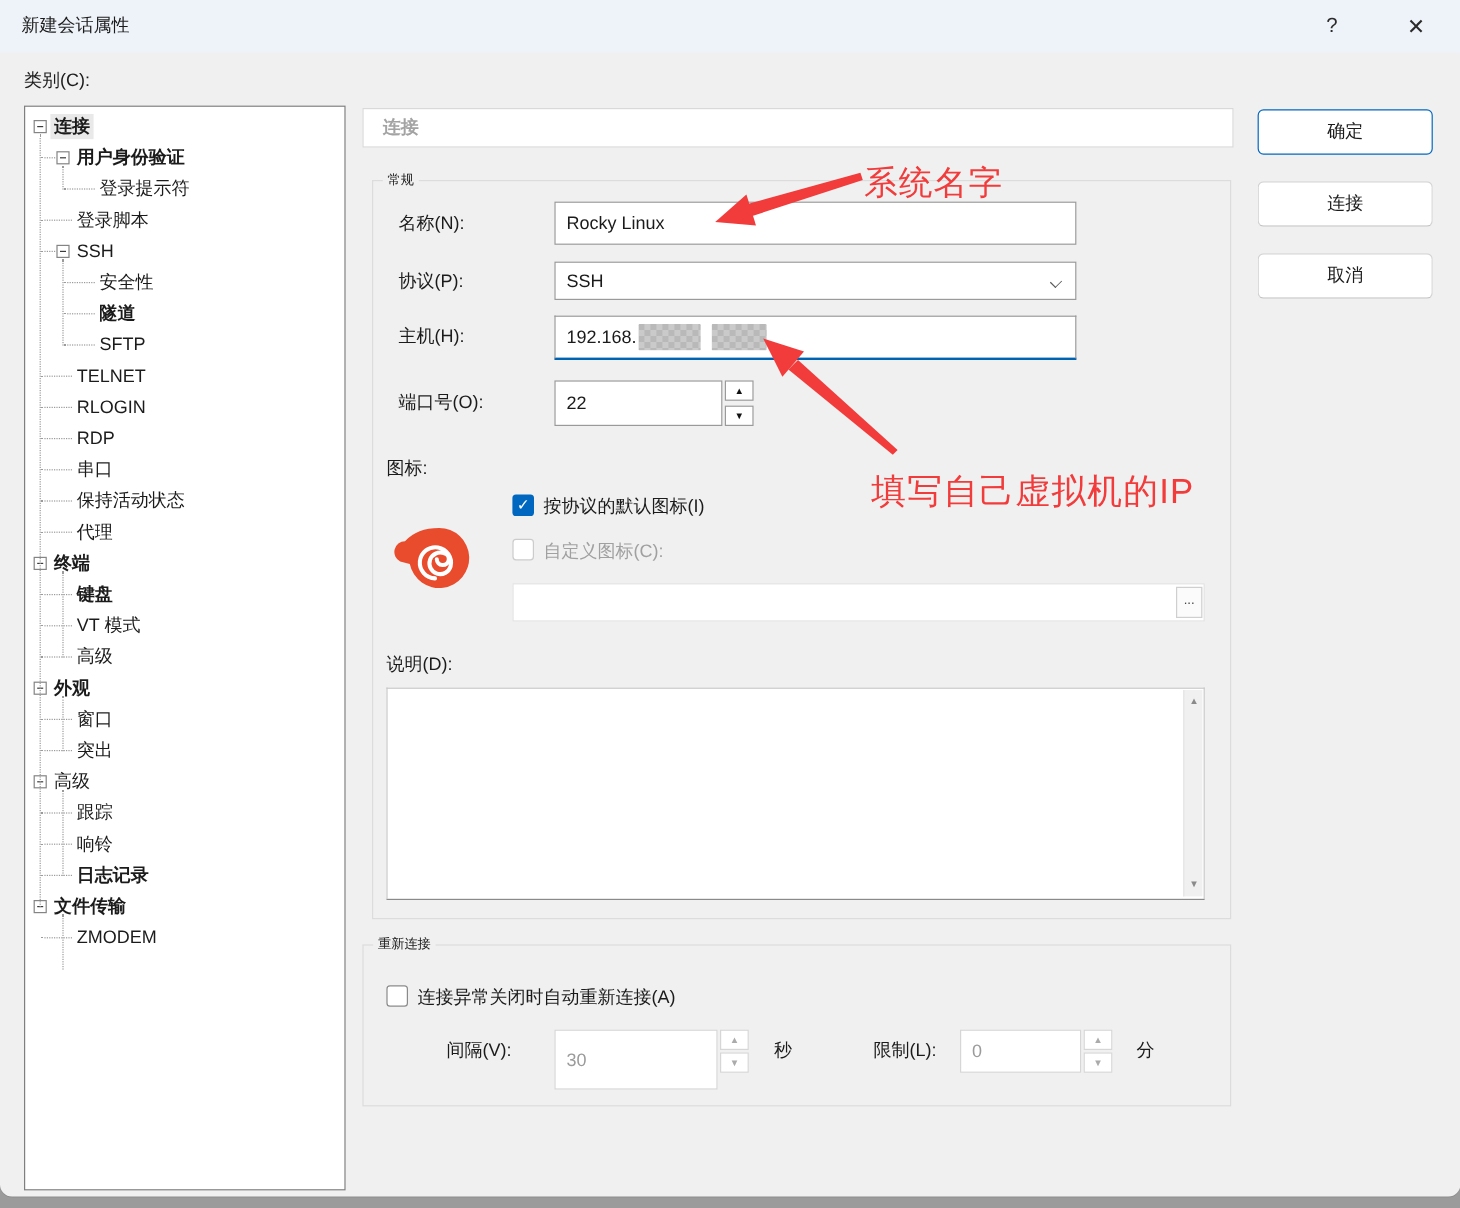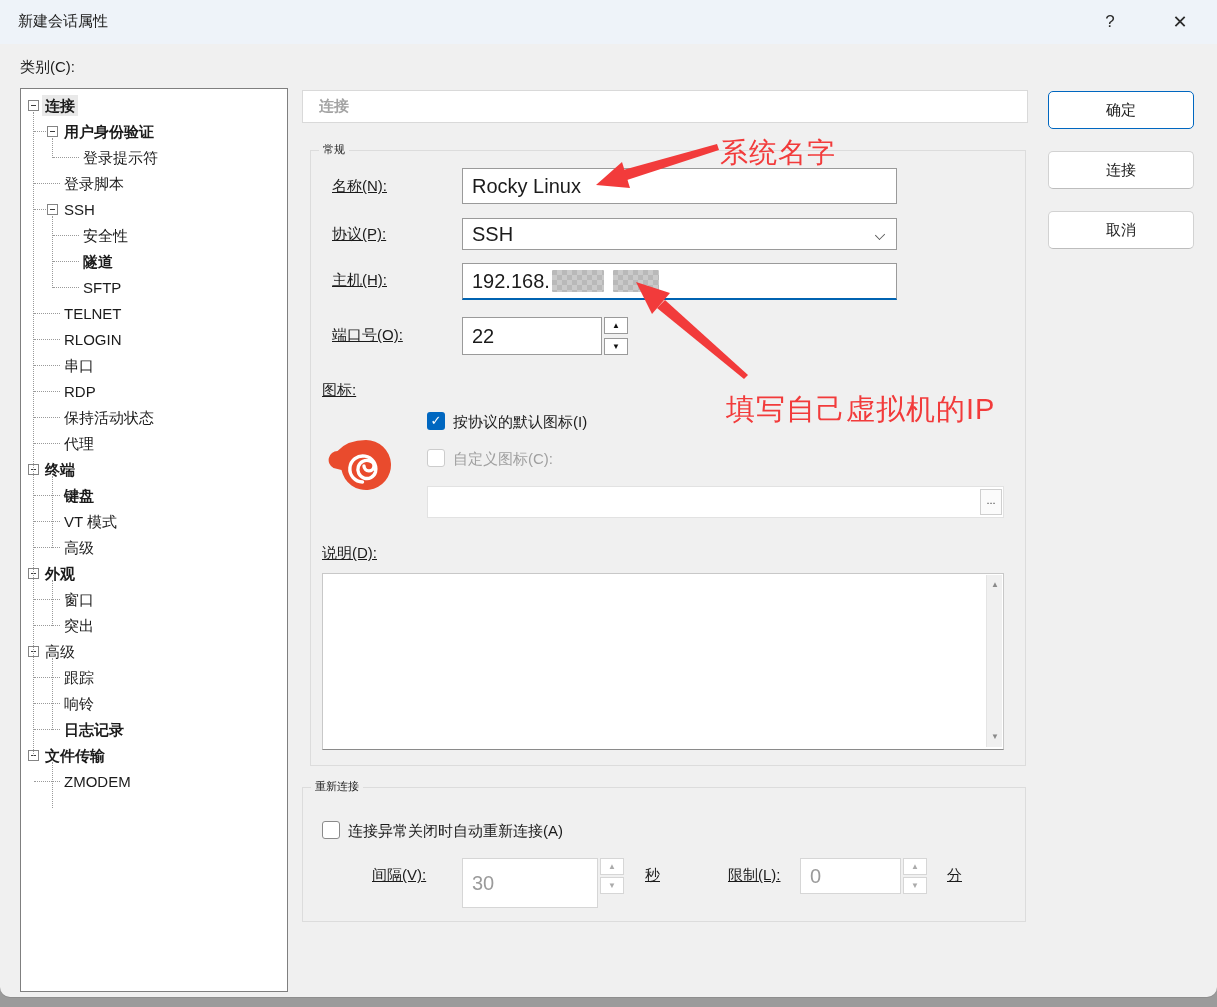--- a/index.html
+++ b/index.html
@@ -29,22 +29,22 @@
   .tree-row .lbl.selected { background:#e9e9e9; }
   .tree-row .stub { position:absolute; top:12px; border-top:1px dotted #9a9a9a; }
   .vline { position:absolute; border-left:1px dotted #9a9a9a; width:0; }
   
   .hdr-box { position:absolute; left:302px; top:90px; width:726px; height:33px; background:#fff; border:1px solid #d9d9d9; }
   .hdr-box span { position:absolute; left:16px; top:6px; font-size:15px; font-weight:bold; color:#a3a3a3; }
   .groupbox { position:absolute; border:1px solid #dcdcdc; }
   .groupbox .gb-title { position:absolute; left:8px; top:-9px; background:#f0f0f0; padding:0 4px; font-size:11px; color:#1b1b1b; }
   .g-general { left:310px; top:150px; width:716px; height:616px; }
   .g-reconnect { left:302px; top:787px; width:724px; height:135px; }
-  .flabel { position:absolute; font-size:15px; color:#1b1b1b;text-decoration:underline; }
-  .input { position:absolute; background:#fff; border:1px solid #9a9a9a; font-size:20px; color:#1b1b1b; display:flex; align-items:center; padding-left:9px; }
+  .flabel { position:absolute; font-size:15px; color:#1b1b1b; }
+  .input { position:absolute; background:#fff; border:1px solid #9a9a9a; font-size:15px; color:#1b1b1b; display:flex; align-items:center; padding-left:9px; }
   .select { cursor:default; }
   .chev { position:absolute; right:12px; top:12px; width:8px; height:8px; border-left:1.5px solid #5a5a5a; border-bottom:1.5px solid #5a5a5a; transform:rotate(-45deg) scale(1,.8); transform-origin:center; }
   .host-underline { border-bottom:2px solid #0063b1; }
   .pix { display:inline-block; height:22px; margin-left:2px; background:repeating-conic-gradient(#cacaca 0% 25%, #b9b9b9 0% 50%) 0 0/10px 10px; filter:blur(.4px); border-radius:1px; }
   .spin-btn { position:absolute; width:24px; height:17px; background:#fff; border:1px solid #9a9a9a; text-align:center; line-height:15px; font-size:8px; color:#111; cursor:default; }
   .spin-btn.dis { border-color:#d6d6d6; color:#ababab; }
   .checkbox { position:absolute; width:18px; height:18px; border-radius:3px; }
   .cb-on { background:#0067c0; color:#fff; text-align:center; line-height:18px; font-size:13px; }
   .cb-off { background:#fff; border:1px solid #8a8a8a; }
   .cb-dis { background:#fff; border:1px solid #cccccc; }
@@ -117,25 +117,25 @@
           <div class="tree-row lvl1">
             <div class="stub" style="left: 13px; width: 26px;"></div>
             <span class="lbl">TELNET</span>
           </div>
           <div class="tree-row lvl1">
             <div class="stub" style="left: 13px; width: 26px;"></div>
             <span class="lbl">RLOGIN</span>
           </div>
           <div class="tree-row lvl1">
             <div class="stub" style="left: 13px; width: 26px;"></div>
+            <span class="lbl">RDP</span>
+          </div>
+          <div class="tree-row lvl1">
+            <div class="stub" style="left: 13px; width: 26px;"></div>
             <span class="lbl">串口</span>
-          </div>
-          <div class="tree-row lvl1">
-            <div class="stub" style="left: 13px; width: 26px;"></div>
-            <span class="lbl">RDP</span>
           </div>
           <div class="tree-row lvl1">
             <div class="stub" style="left: 13px; width: 26px;"></div>
             <span class="lbl">保持活动状态</span>
           </div>
           <div class="tree-row lvl1">
             <div class="stub" style="left: 13px; width: 26px;"></div>
             <span class="lbl">代理</span>
           </div>
           <div class="tree-row lvl0">

